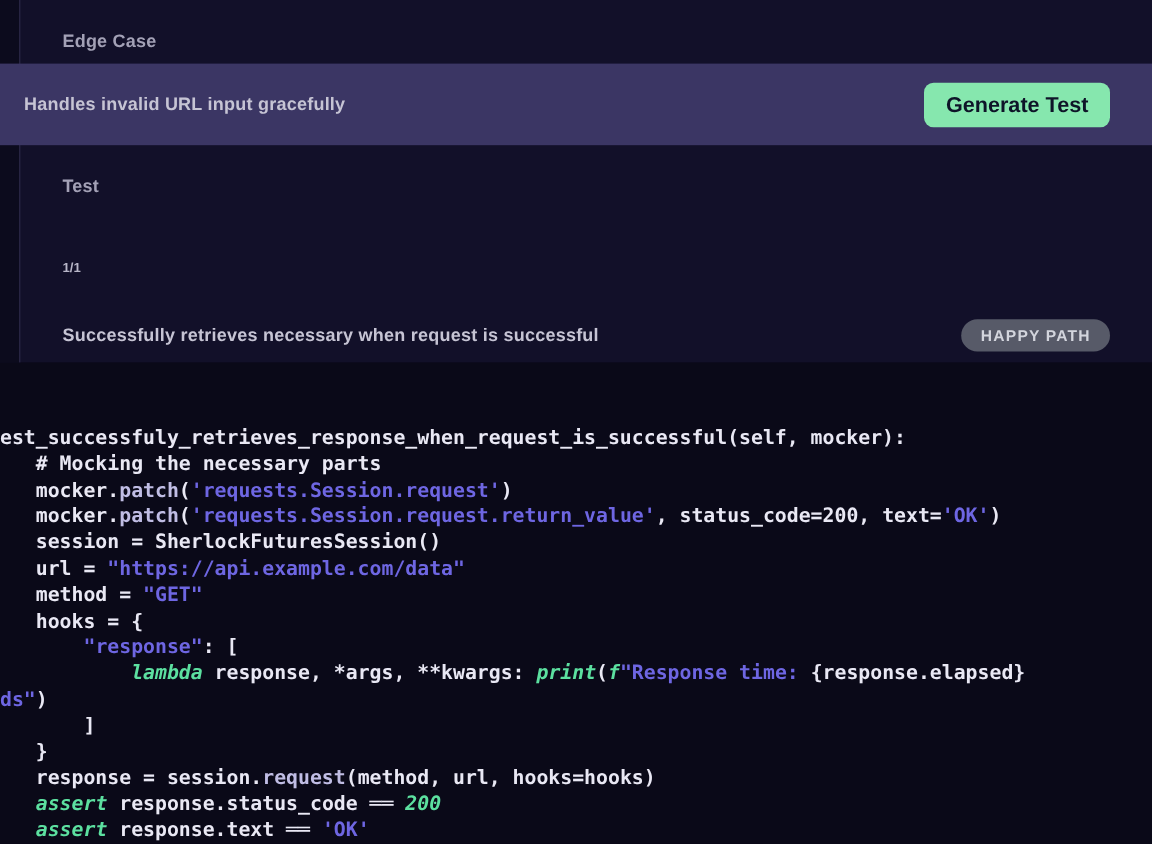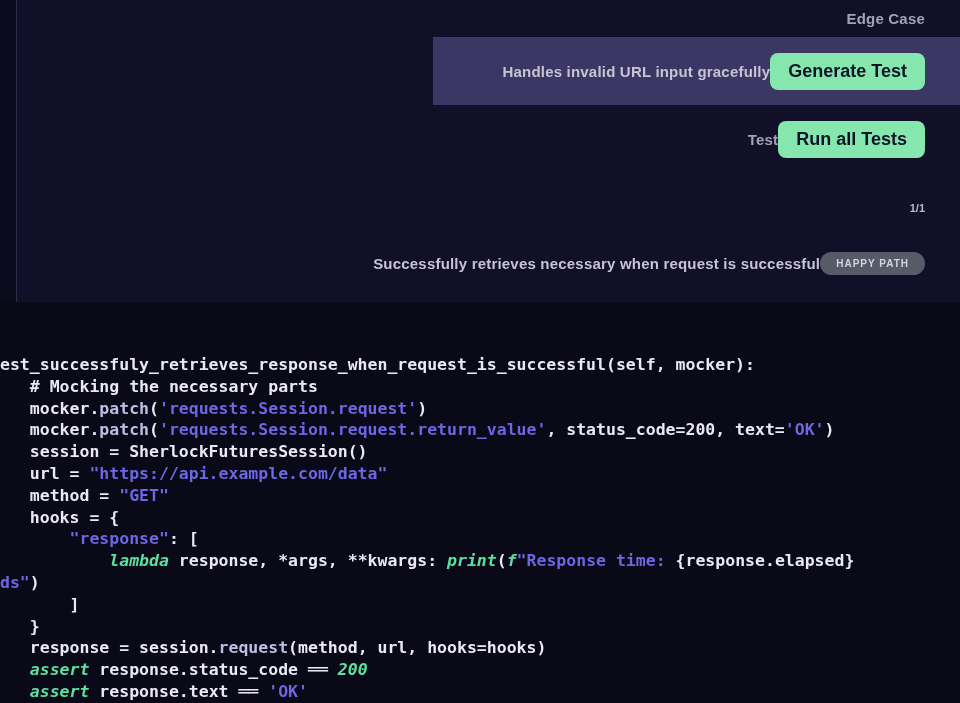--- a/index.html
+++ b/index.html
@@ -12,38 +12,38 @@
   }
   *{box-sizing:border-box;margin:0;padding:0}
   html,body{width:960px;height:703px;overflow:hidden;background:var(--code-bg);
     font-family:"Liberation Sans",sans-serif;}
   .app{width:960px;height:703px;display:flex;flex-direction:column;}
 
   
   .panel{position:relative;height:302px;background:var(--panel-bg);flex:0 0 auto;}
   .left-strip{position:absolute;left:0;top:0;width:17px;height:302px;
     background:var(--strip-bg);border-right:1px solid var(--strip-line);}
-  .panel-content{position:absolute;left:17px;top:0;right:0;height:302px;
-    display:flex;flex-direction:column;align-items:flex-end;}
+  .panel-content{position:absolute;left:17px;top:16px;right:0;height:302px;
+    display:flex;flex-direction:column;}
   .row{display:flex;align-items:center;justify-content:space-between;
     padding-left:35px;padding-right:35px;}
   .row-edge{height:37px;}
-  .row-highlight{height:68px;background:var(--highlight-row-bg);margin-left:-17px;padding-left:69px;}
+  .row-highlight{height:68px;background:var(--highlight-row-bg);margin-left:-17px;padding-left:20px;}
   .row-tests{height:68px;}
   .row-progress{height:70px;}
   .row-result{height:41px;}
   .section-label{font-size:15px;font-weight:700;color:var(--header-text);letter-spacing:.2px;}
   .row-title{font-size:15px;font-weight:600;color:var(--title-text);letter-spacing:.2px;}
   .count{font-size:11px;font-weight:700;color:var(--count-text);}
   .btn{font-family:"Liberation Sans",sans-serif;font-size:18px;font-weight:700;
     border:none;border-radius:8px;padding:8px 18px;cursor:pointer;white-space:nowrap;}
   .btn-mint{background:var(--mint-button-bg);color:var(--mint-button-text);}
   .btn-outline{background:transparent;color:var(--outline-button-green);
     border:1.5px solid var(--outline-button-green);padding:7px 16px;}
-  .badge{background:var(--badge-bg);color:var(--badge-text);font-size:10px;font-weight:700;
+  .badge{background:var(--badge-bg);color:var(--badge-text);font-size:13px;font-weight:700;
     letter-spacing:1px;border-radius:14px;padding:6px 16px;white-space:nowrap;}
 
   
   .code-pane{flex:1 1 auto;background:var(--code-bg);padding-top:40px;overflow:hidden;}
   .code{font-family:"DejaVu Sans Mono","Liberation Mono",monospace;
     font-size:16.5px;font-weight:700;line-height:21.8px;white-space:pre;color:var(--code-plain);margin-top:12px;}
   .code .ln{height:21.8px;}
   .code .w{color:var(--code-plain);}
   .code .s{color:var(--code-string);}
   .code .k{color:var(--code-keyword);font-style:italic;}
@@ -62,21 +62,20 @@
         <span class="section-label">Edge Case</span>
       </div>
 
       <div class="row row-highlight">
         <span class="row-title">Handles invalid URL input gracefully</span>
         <button class="btn btn-mint">Generate Test</button>
       </div>
 
       <div class="row row-tests">
         <span class="section-label">Test</span>
-        <button class="btn btn-mint">Run all Tests</button>
       </div>
 
       <div class="row row-progress">
         <span class="count">1/1</span>
       </div>
 
       <div class="row row-result">
         <span class="row-title">Successfully retrieves necessary when request is successful</span>
         <span class="badge">HAPPY PATH</span>
       </div>

